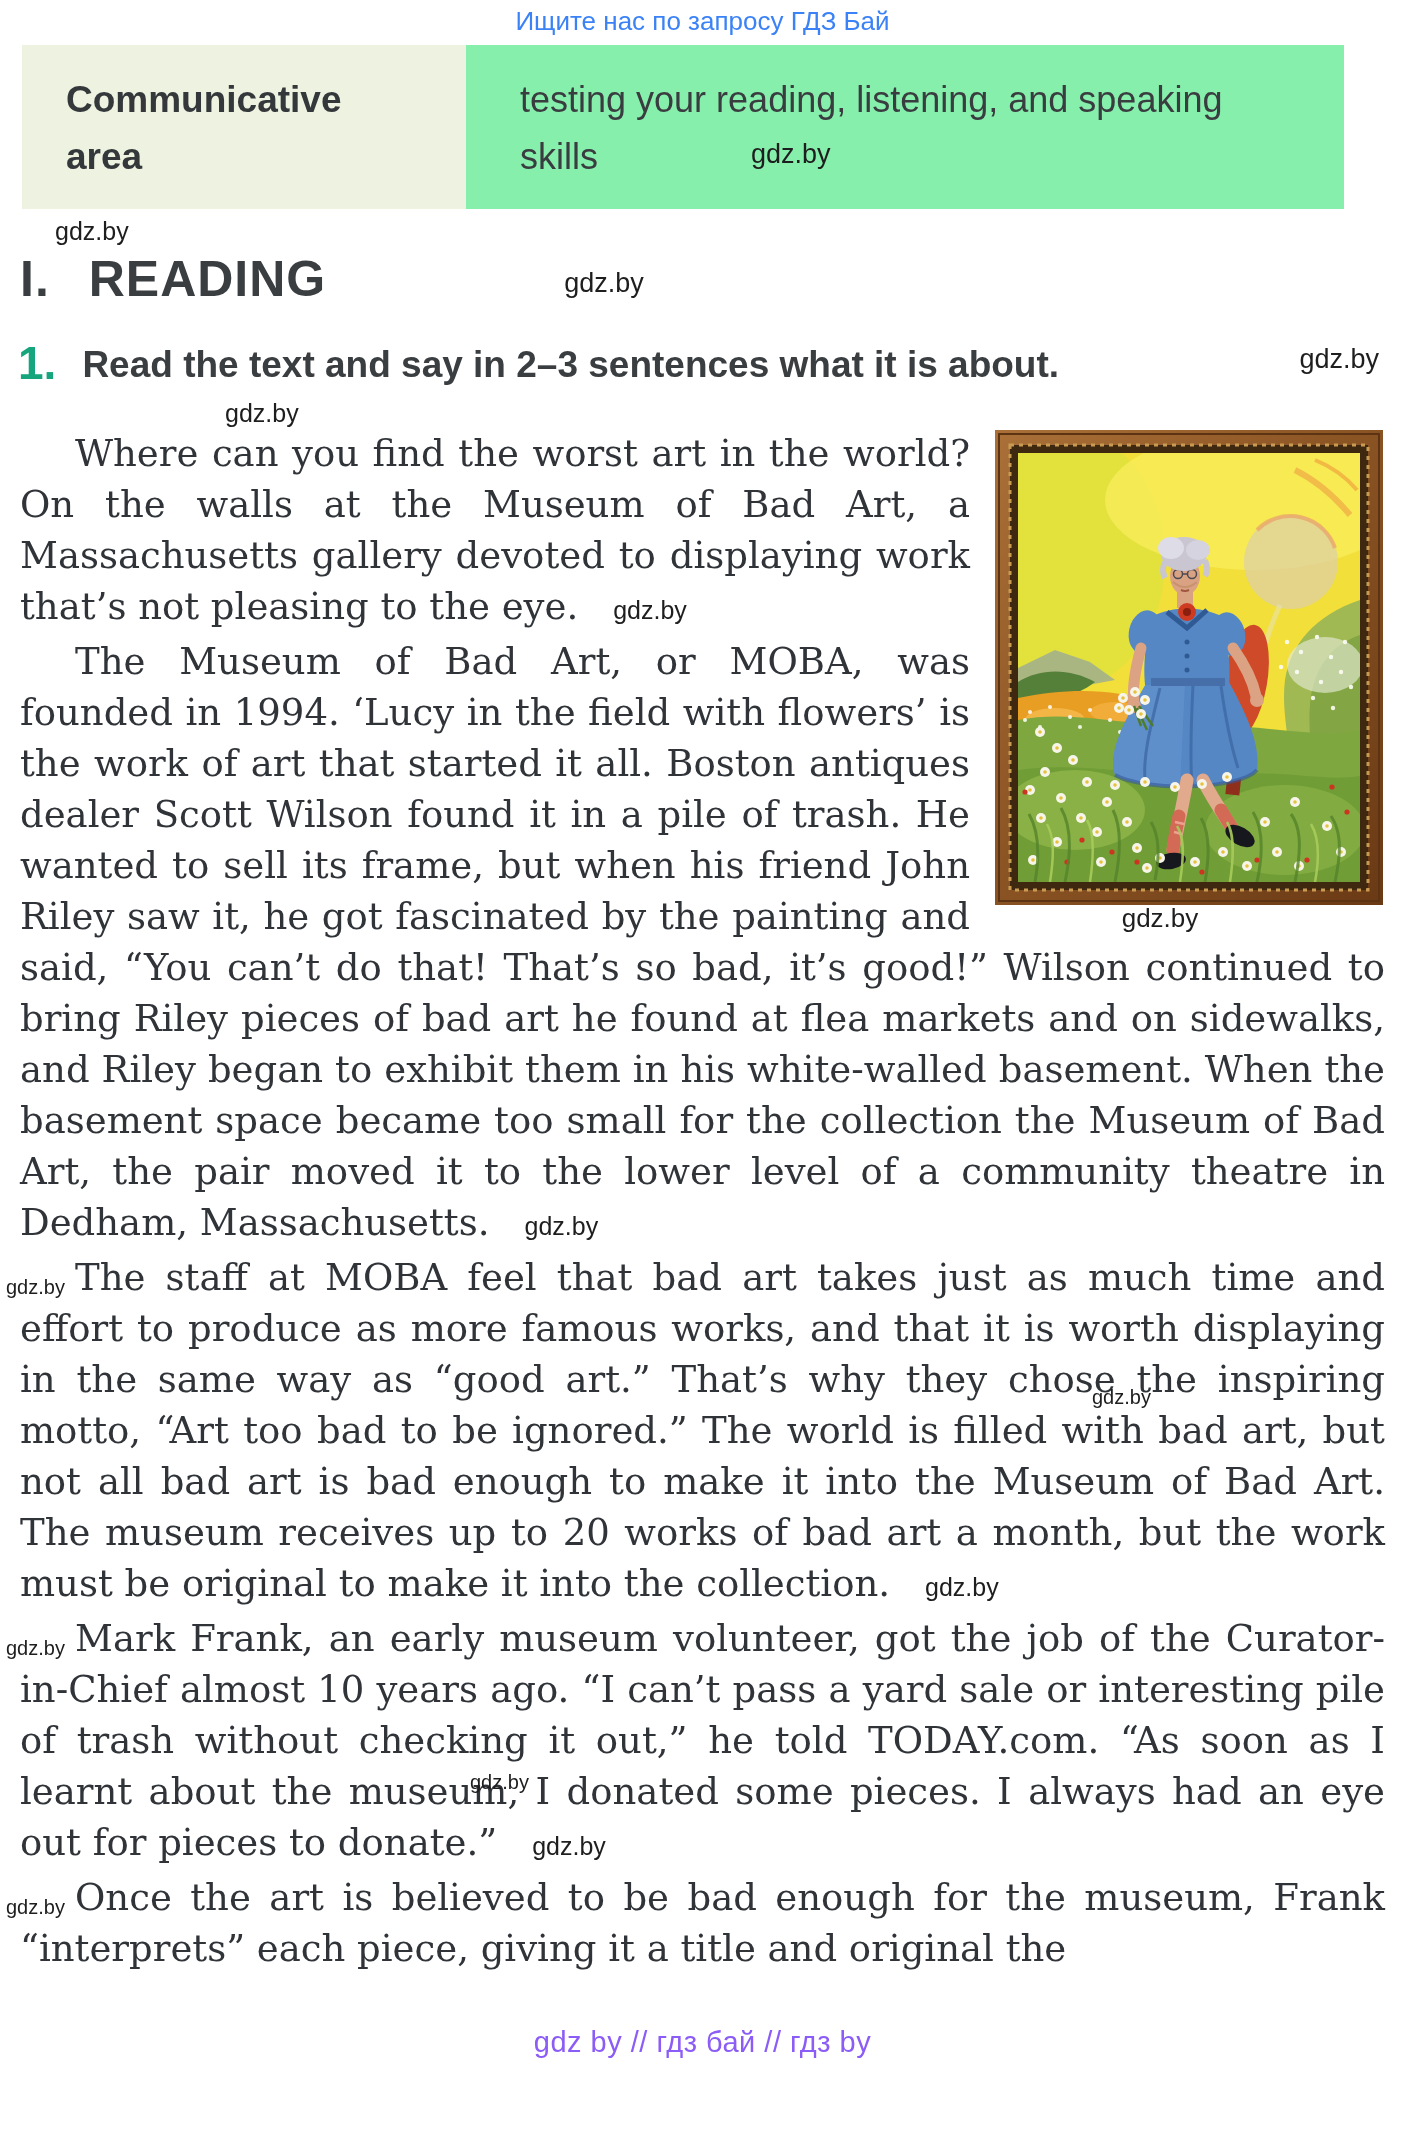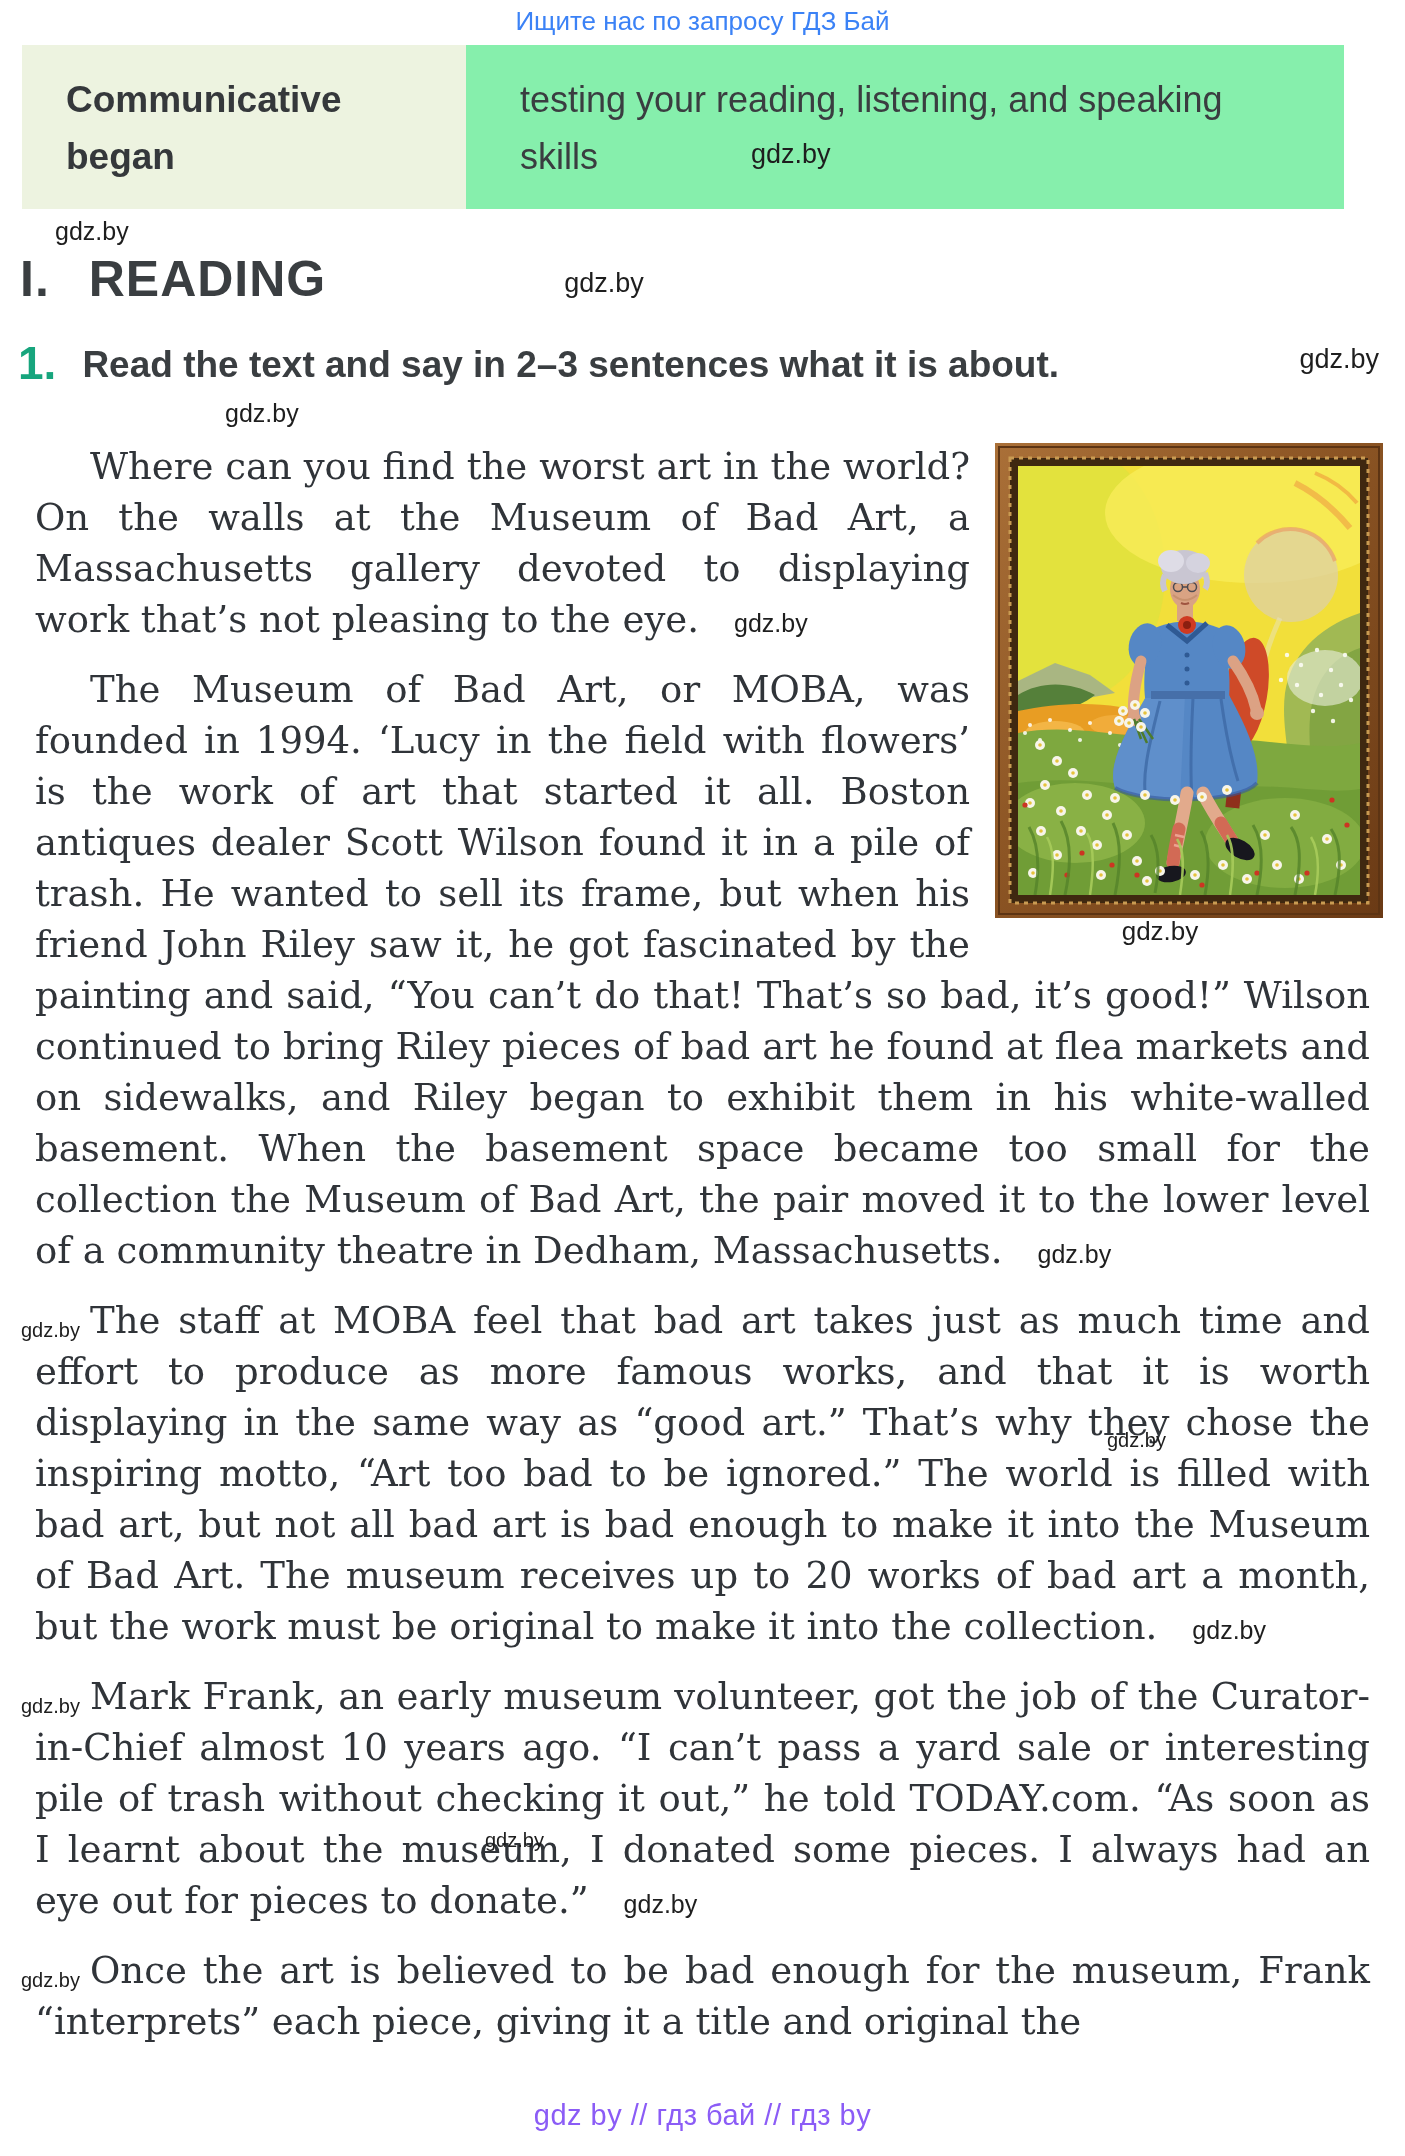--- a/index.html
+++ b/index.html
@@ -41,21 +41,21 @@
   }
   .instr-text { font-size:37px; font-weight:bold; color:#3a3e41; }
   .wm-instr { position:absolute; right:18px; top:-4px; font-size:27px; }
   .wm-b { margin:2px 0 0 225px; font-size:25px; line-height:26px; }
 
   .article {
     margin:2px 20px 0 20px; position:relative;
     font-family:"DejaVu Serif", serif; font-size:37px; line-height:51px;
     text-align:justify; color:#303439;
   }
-  .article p { margin:15px; text-indent:55px; position:relative; }
+  .article p { margin:0; text-indent:55px; position:relative; }
   .wm-inline { font-size:25px; margin-left:35px; white-space:nowrap; }
   .wm-margin {
     position:absolute; left:-14px; top:10px; font-size:20px; text-indent:0;
   }
   .wm-float-3 { position:absolute; left:1072px; top:120px; font-size:20px; text-indent:0; }
   .wm-float-4 { position:absolute; left:450px; top:144px; font-size:20px; text-indent:0; }
 
   .fig { float:right; width:390px; margin:2px 0 0 25px; }
   .fig svg { display:block; }
   .fig-cap {
@@ -68,21 +68,21 @@
   }
 </style>
 </head>
 <body>
 
 <div class="page">
 
   <div class="banner">Ищите нас по запросу ГДЗ Бай</div>
 
   <div class="header">
-    <div class="cell-left">Communicative began</div>
+    <div class="cell-left">Communicative area</div>
     <div class="cell-right">
       <span>testing your reading, listening, and speaking skills</span>
       <span class="wm wm-header">gdz.by</span>
     </div>
   </div>
 
   <div class="wm wm-a">gdz.by</div>
 
   <h1 class="section-title"><span>I. READING</span><span class="wm wm-h1">gdz.by</span></h1>
 

